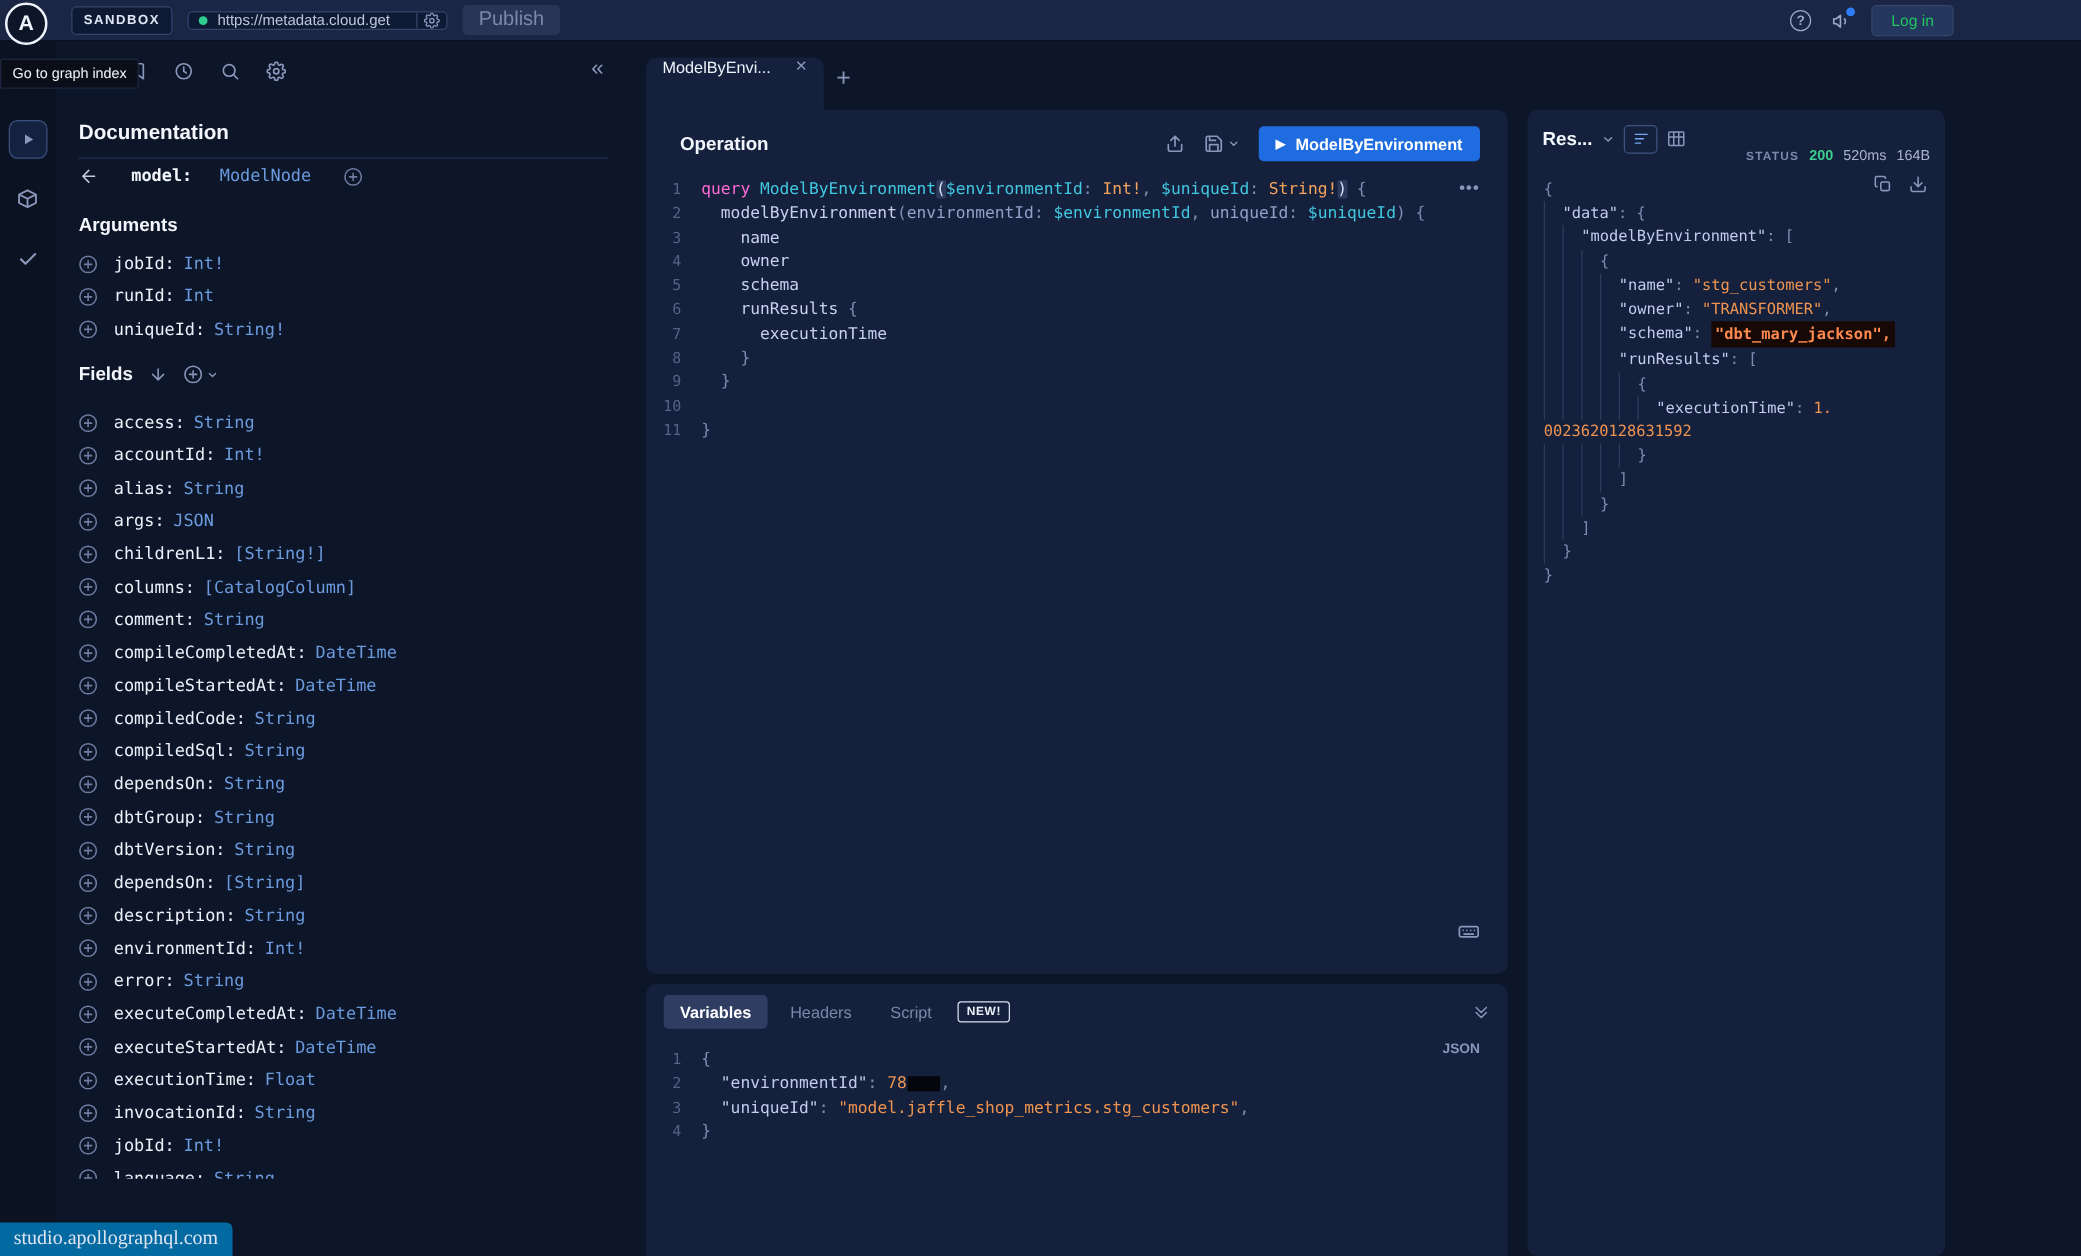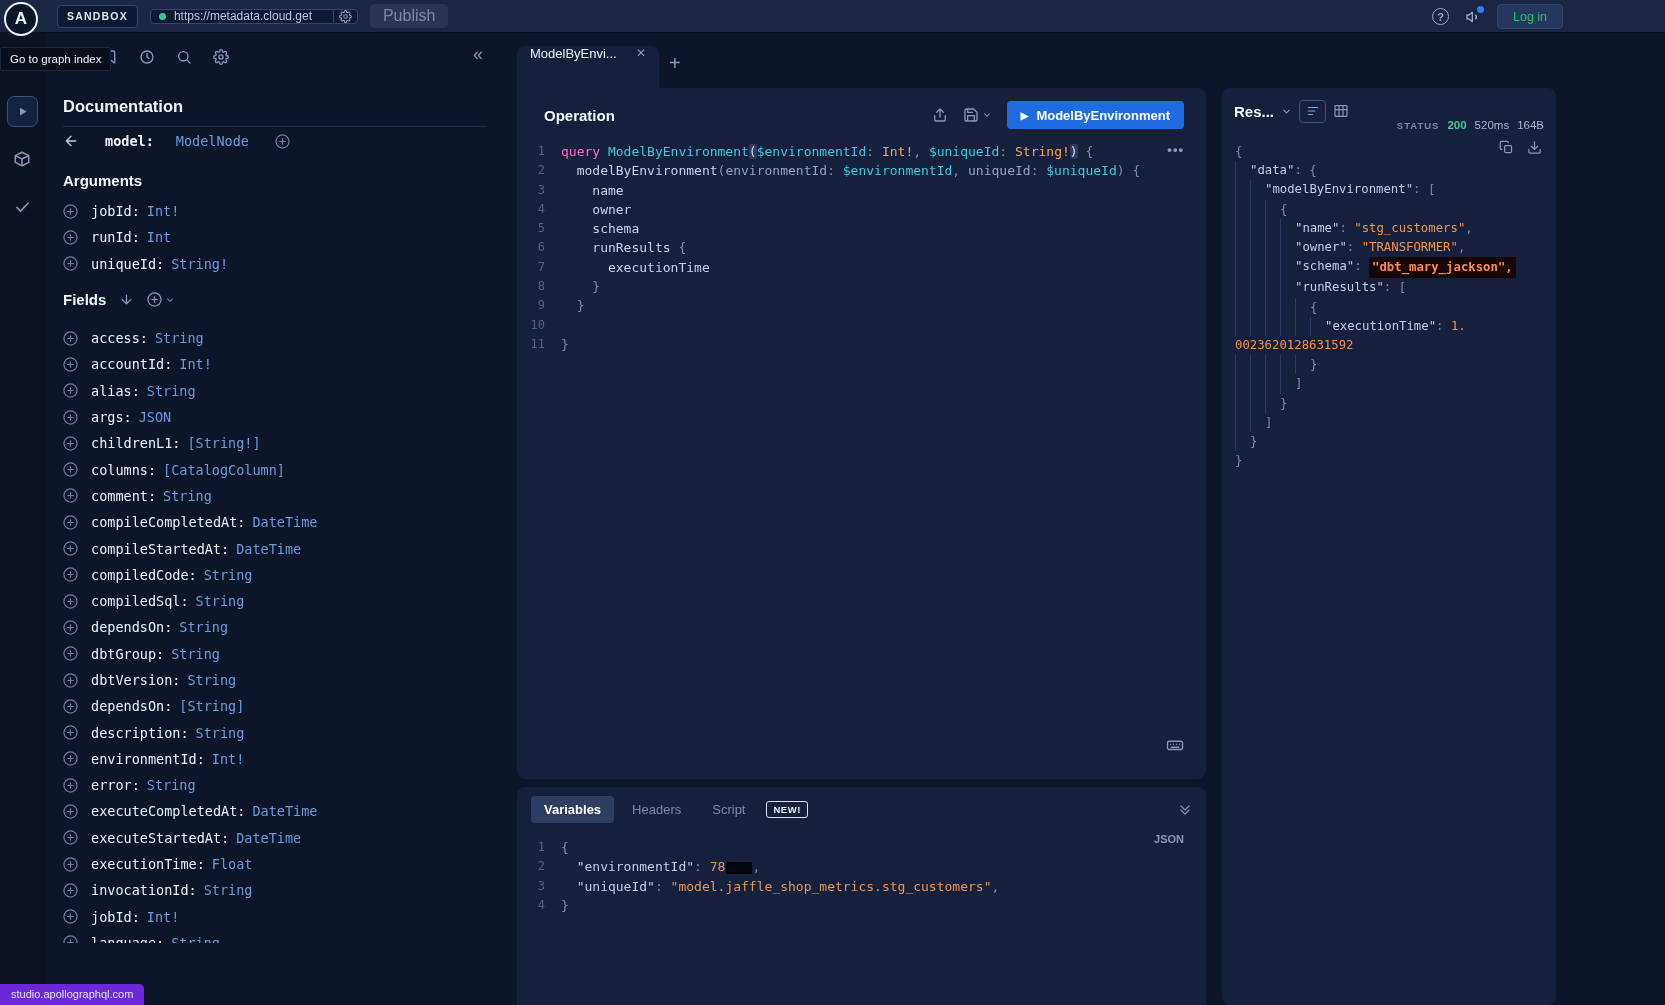--- a/index.html
+++ b/index.html
@@ -118,22 +118,22 @@
   .status-code{font-size:11.5px;color:#3ecf8e;font-weight:bold;}
   .duration,.size{font-size:11.5px;color:#aab4cc;}
   .resp-tools{position:absolute;right:14px;top:52px;display:flex;gap:13px;color:#8b96ba;}
   .resp-body{padding:8px 0 0 13px;}
   .resp-line{display:flex;font-family:"DejaVu Sans Mono",monospace;font-size:12.3px;line-height:19.2px;white-space:pre;color:#c2cbee;}
   .ig{flex:none;width:15px;border-left:1px solid rgba(110,130,185,.28);}
 
   
   .tooltip{position:absolute;left:0;top:47px;background:#0a0e19;border:1px solid #1d2742;color:#f2f5fb;
            font-size:11.5px;padding:5px 9px;z-index:40;border-radius:2px;white-space:nowrap;}
-  .status-pill{position:absolute;left:0;bottom:0;background:#6d28d9;color:#dfe5f2;font-size:11px;
-               padding:4px 11px 5px;border-radius:0 5px 0 0;z-index:40;}
+  .status-pill{position:absolute;left:0;bottom:0;background:#0369a1;color:#dfe5f2;font-size:16px;
+               padding:4px 11px 5px;border-radius:0 5px 0 0;z-index:40;font-family:Liberation Serif, serif;}
 </style>
 </head>
 <body>
 
 <div class="app">
 
   <header class="topbar">
     <div class="logo">
         <span>A</span>
       </div>

